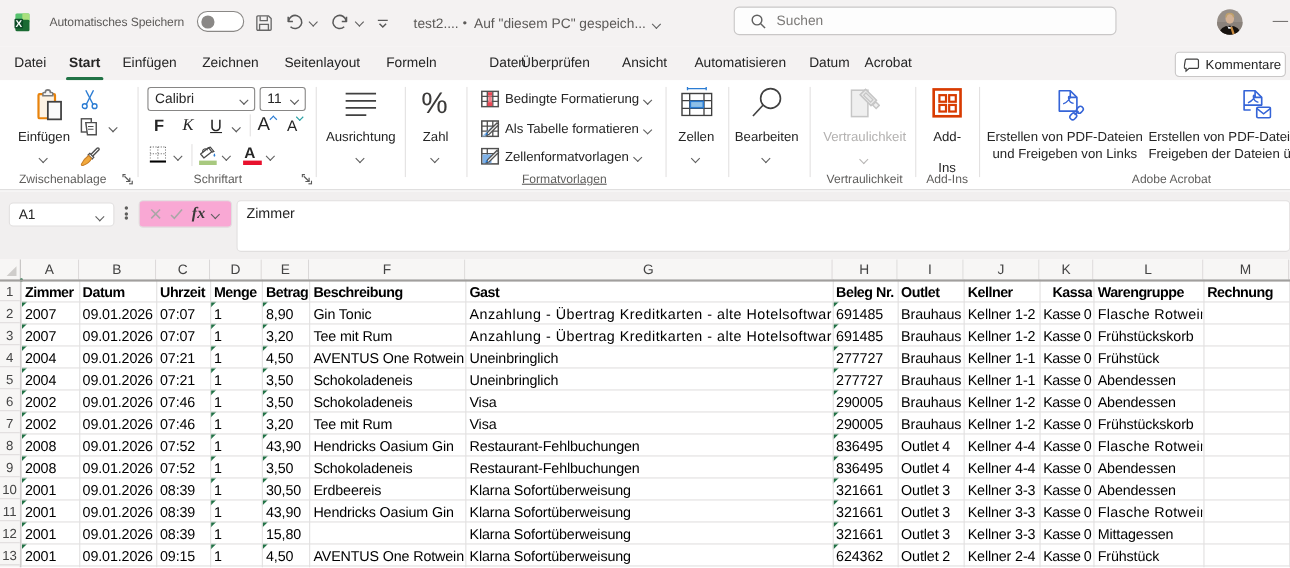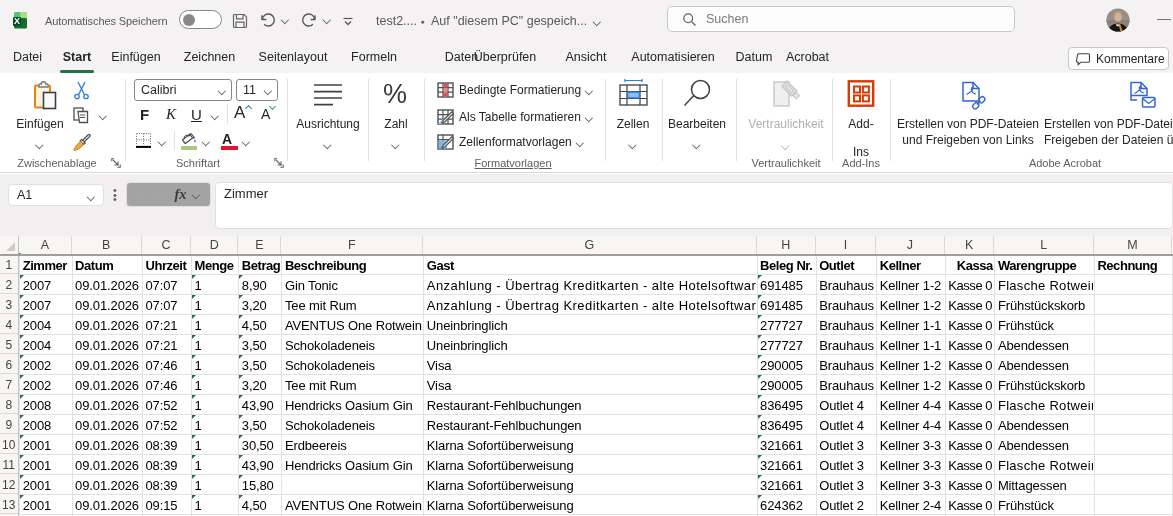--- a/index.html
+++ b/index.html
@@ -27,21 +27,21 @@
 .combo {position:absolute;border:1px solid #878685;border-radius:3px;background:#fff;font-size:12.5px;color:#252525;display:flex;align-items:center;padding-left:6px;}
 .combo .chev {position:absolute;right:5px;top:7px;}
 .gray {color:#b3b1b0;}
 .ca {position:absolute;width:6px;height:6px;}
 .ca.up::before {content:"";position:absolute;width:4px;height:4px;border-left:1.6px solid #2b7cd3;border-top:1.6px solid #2b7cd3;transform:rotate(45deg);}
 .ca.dn::before {content:"";position:absolute;width:4px;height:4px;border-left:1.6px solid #2aa0a4;border-bottom:1.6px solid #2aa0a4;transform:rotate(-45deg);}
 .gchev::before {border-color:#b8b6b5;}
 
 #fbar {position:absolute;left:0;top:174px;width:1173px;height:62px;background:#f1efef;}
 #namebox {position:absolute;left:8px;top:10px;width:96px;height:22px;background:#fff;border:1px solid #e1dfdf;border-radius:4px;font-size:12.5px;color:#252525;display:flex;align-items:center;padding-left:8px;}
-#fxbox {position:absolute;left:126px;top:8px;width:85px;height:25px;background:#a3a3a3;border:1px solid #e1dfdf;border-radius:4px;display:flex;align-items:center;justify-content:space-around;padding:0 6px;}
+#fxbox {position:absolute;left:126px;top:8px;width:85px;height:25px;background:#f9a8d4;border:1px solid #e1dfdf;border-radius:4px;display:flex;align-items:center;justify-content:space-around;padding:0 6px;}
 #finput {position:absolute;left:215px;top:8px;width:958px;height:47px;background:#fff;border:1px solid #e1dfdf;border-radius:4px;font-size:13px;color:#252525;padding:3px 0 0 8px;}
 
 #grid {position:absolute;left:0;top:236px;width:1173px;height:280px;background:#fff;}
 .ch {position:absolute;top:0;height:18.2px;background:#f7f6f5;border-right:1px solid #dad8d8;font-size:12.5px;color:#444;display:flex;align-items:center;justify-content:center;}
 #chbar {position:absolute;left:0;top:0;width:1173px;height:18.2px;background:#f7f6f5;}
 #chline {position:absolute;left:0;top:18px;width:1173px;height:1.6px;background:#a19f9d;z-index:6;}
 #rhbar {position:absolute;left:0;top:0;width:19.2px;height:280px;background:#f7f6f5;border-right:1.6px solid #c5c3c1;}
 .rh {position:absolute;left:0;width:17.5px;height:20px;background:#f7f6f5;border-bottom:1px solid #dad8d8;font-size:12px;color:#444;display:flex;align-items:center;justify-content:center;padding-top:2px;}
 .gl-v {position:absolute;top:18.2px;width:1px;height:262px;background:#e2e0e0;z-index:3;}
 .gl-h {position:absolute;left:19.2px;width:1154px;height:1px;background:#e2e0e0;z-index:3;}

